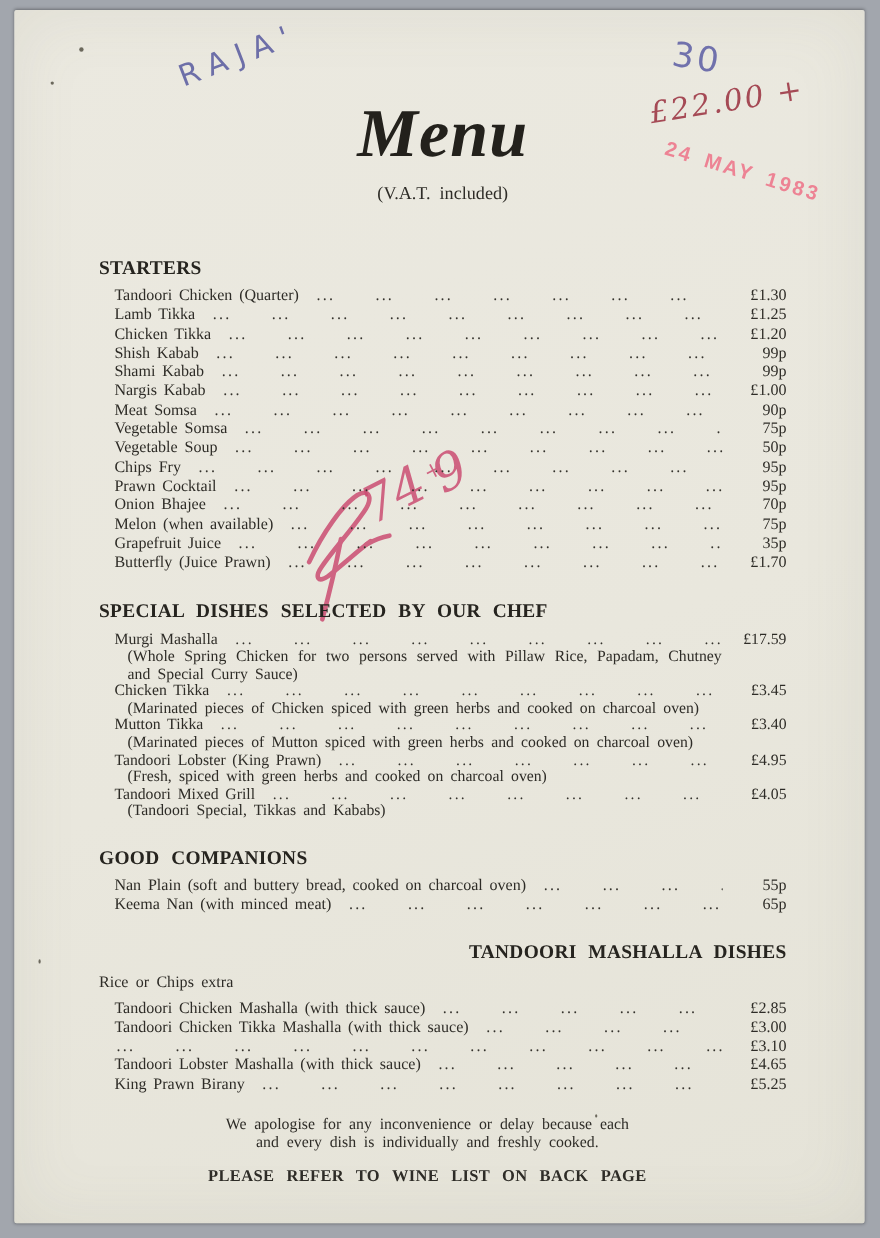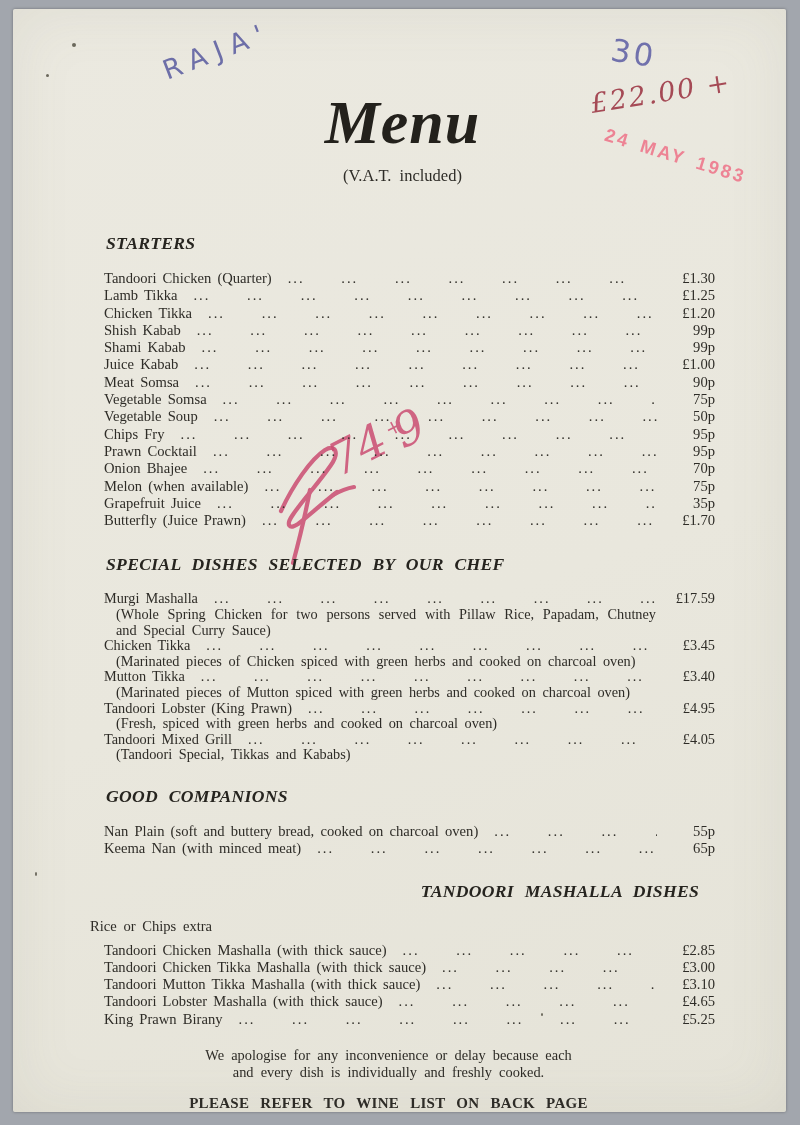--- a/index.html
+++ b/index.html
@@ -9,21 +9,21 @@
   .paper{position:absolute;left:13px;top:9px;width:773px;height:1103px;
          background:linear-gradient(160deg,#ebe9e0 0%,#e9e7dd 55%,#e5e3d8 100%);
          box-shadow:0 0 3px rgba(0,0,0,.35), inset 0 0 60px rgba(120,115,95,.10);
          border-radius:2px;}
   .content{position:absolute;left:77px;top:0;width:625px;color:#2e2c27;font-size:14.6px;}
 
   .title{margin-top:82px;text-align:center;font-size:62px;line-height:1;
          font-style:italic;font-weight:bold;letter-spacing:1px;color:#23211c;}
   .vat{margin-top:13px;text-align:center;font-size:16.5px;word-spacing:4px;}
 
-  h2{margin:16px;font-size:17.6px;font-weight:bold;letter-spacing:.3px;word-spacing:6px;color:#26241f;font-style:italic;}
+  h2{margin:0;font-size:17.6px;font-weight:bold;letter-spacing:.3px;word-spacing:6px;color:#26241f;}
   .mt-starters{margin-top:47px;}
   .mt-specials{margin-top:25px;}
   .mt-companions{margin-top:23px;}
   .mt-mashalla{margin-top:23px;text-align:right;}
 
   .list{margin-top:7px;}
   .row{display:flex;align-items:baseline;line-height:17.3px;}
   .iname{white-space:nowrap;word-spacing:2.5px;margin-left:14px;}
   .dots{flex:1;overflow:hidden;white-space:nowrap;letter-spacing:2px;word-spacing:31px;
         padding:0 12px 0 16px;color:#34322c;}
@@ -108,21 +108,21 @@
             <span class="iname">Shish Kabab</span>
             <span class="dots">... ... ... ... ... ... ... ... ... ... ... ... ... ... ... ...</span>
             <span class="price">99p</span>
           </div>
         <div class="row">
             <span class="iname">Shami Kabab</span>
             <span class="dots">... ... ... ... ... ... ... ... ... ... ... ... ... ... ... ...</span>
             <span class="price">99p</span>
           </div>
         <div class="row">
-            <span class="iname">Juice Kabab</span>
+            <span class="iname">Nargis Kabab</span>
             <span class="dots">... ... ... ... ... ... ... ... ... ... ... ... ... ... ... ...</span>
             <span class="price">£1.00</span>
           </div>
         <div class="row">
             <span class="iname">Meat Somsa</span>
             <span class="dots">... ... ... ... ... ... ... ... ... ... ... ... ... ... ... ...</span>
             <span class="price">90p</span>
           </div>
         <div class="row">
             <span class="iname">Vegetable Somsa</span>
@@ -221,21 +221,20 @@
             <span class="iname">Tandoori Chicken Mashalla (with thick sauce)</span>
             <span class="dots">... ... ... ... ... ... ... ... ... ... ... ... ... ... ... ...</span>
             <span class="price">£2.85</span>
           </div>
         <div class="row">
             <span class="iname">Tandoori Chicken Tikka Mashalla (with thick sauce)</span>
             <span class="dots">... ... ... ... ... ... ... ... ... ... ... ... ... ... ... ...</span>
             <span class="price">£3.00</span>
           </div>
         <div class="row">
-            <span class="iname">Tandoori Mutton Tikka Mashalla (with thick sauce)</span>
             <span class="dots">... ... ... ... ... ... ... ... ... ... ... ... ... ... ... ...</span>
             <span class="price">£3.10</span>
           </div>
         <div class="row">
             <span class="iname">Tandoori Lobster Mashalla (with thick sauce)</span>
             <span class="dots">... ... ... ... ... ... ... ... ... ... ... ... ... ... ... ...</span>
             <span class="price">£4.65</span>
           </div>
         <div class="row">
             <span class="iname">King Prawn Birany</span>

